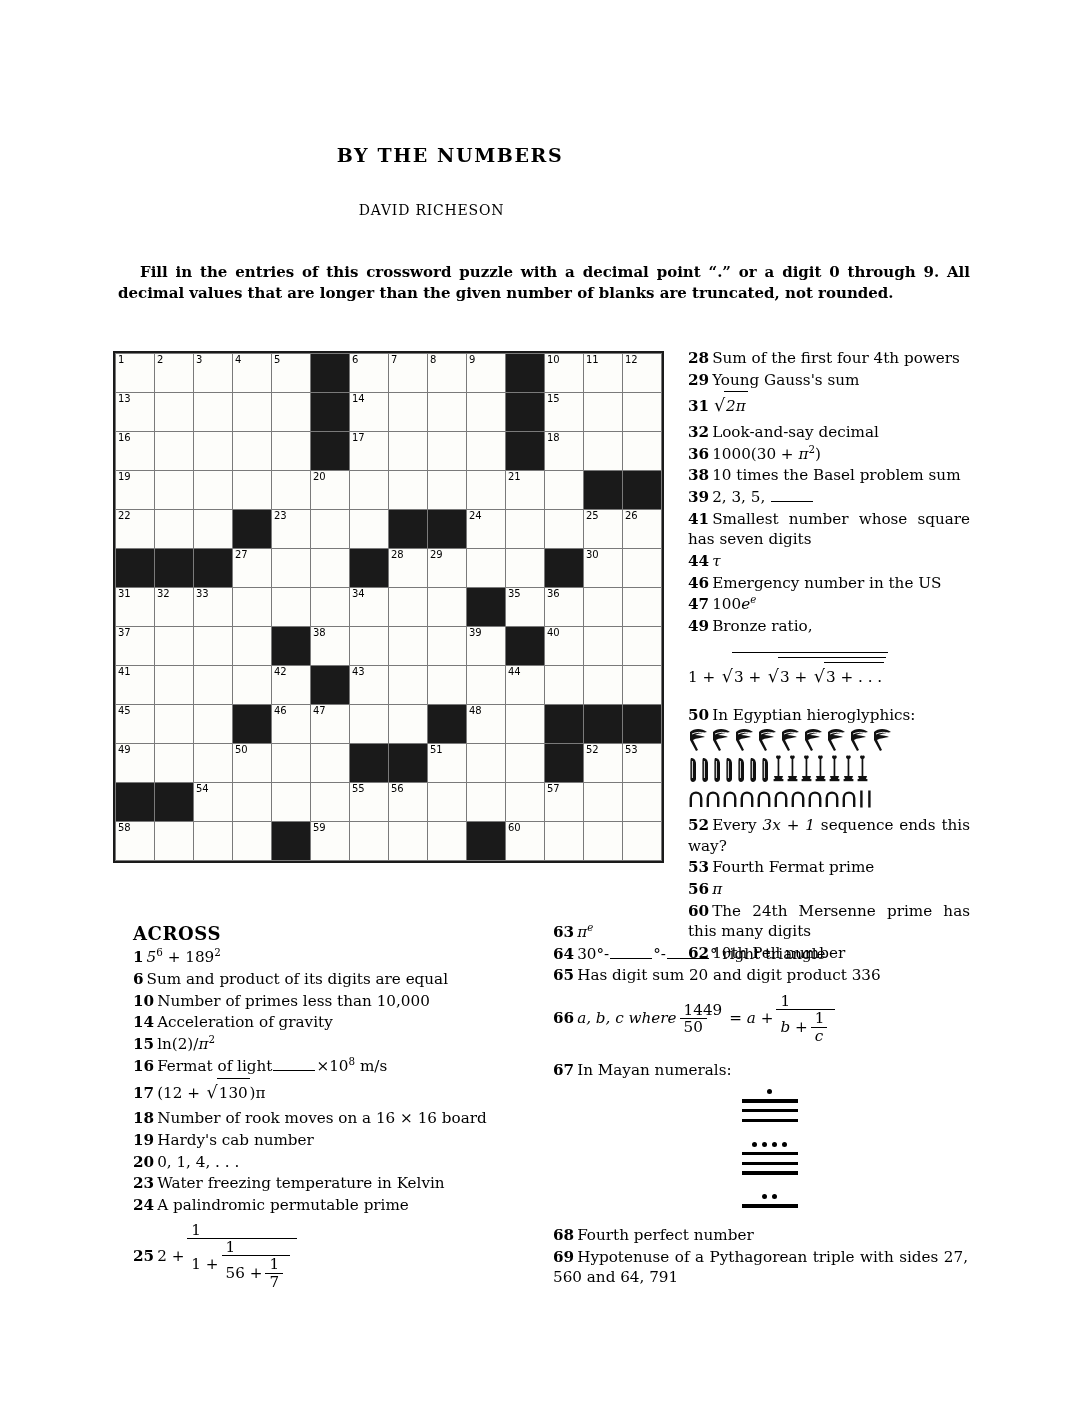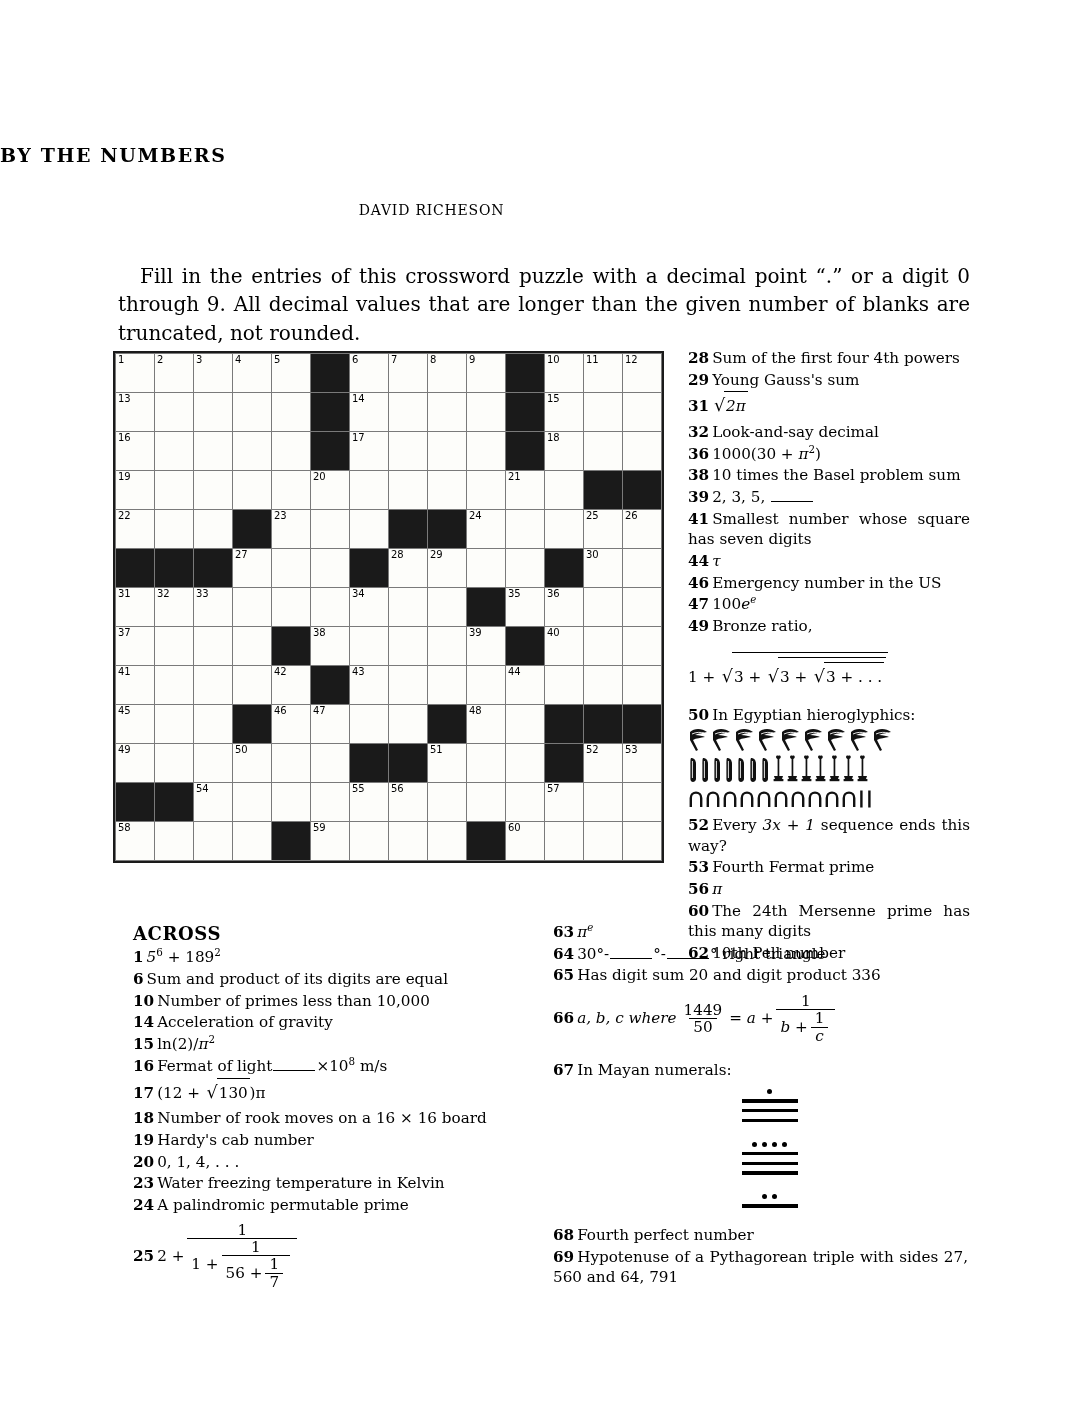--- a/index.html
+++ b/index.html
@@ -16,20 +16,21 @@
     color: #000;
     overflow: hidden;
   }
 
   
   .title {
     position: absolute;
     top: 144px;
     left: 0;
     width: 900px;
+    text-align: center;
     font-family: "DejaVu Serif", "Liberation Serif", serif;
     font-weight: bold;
     font-size: 19px;
     letter-spacing: 1.6px;
   }
   .author {
     position: absolute;
     top: 202px;
     left: 0;
     width: 863px;
@@ -37,24 +38,25 @@
     font-size: 14px;
     letter-spacing: 0.8px;
   }
 
   
   .intro {
     position: absolute;
     top: 262px;
     left: 118px;
     width: 852px;
-    font-size: 20px;
+    font-size: 15px;
     line-height: 1.42;
     text-align: justify;
     text-indent: 22px;
+    font-weight: bold;
   }
 
   
   #grid {
     position: absolute;
     left: 113px;
     top: 351px;
     border: 2px solid #1a1a1a;
     background: #7a7a7a;
     display: grid;
@@ -135,21 +137,21 @@
     position: relative;
     top: -0.55em;
     right: -0.28em;
     margin-right: -0.26em;
   }
 
   
   .frac {
     display: inline-flex;
     flex-direction: column;
-    align-items: center;
+    align-items: flex-start;
     vertical-align: middle;
     margin: 0 3px;
     line-height: 1.08;
   }
   .frac > .top { padding: 0 4px; }
   .frac > .bot { padding: 0 4px; border-top: 1.1px solid #000; }
   .cf-wrap { display: inline-flex; align-items: center; }
 
   
   .cf25 { margin: 6px 0 4px 0; }

